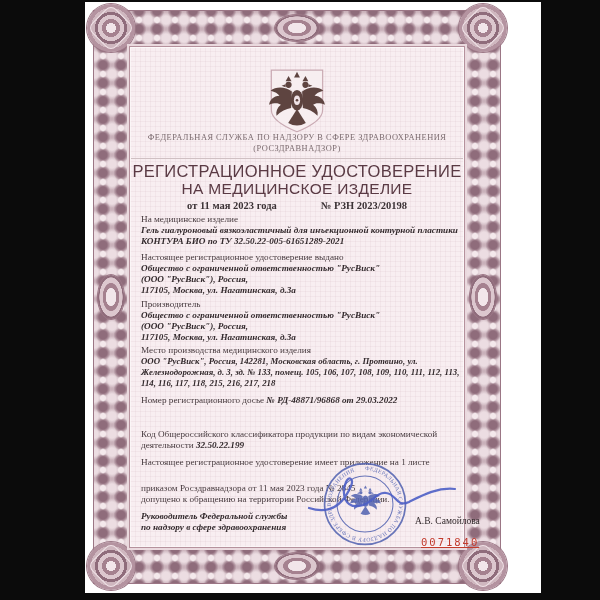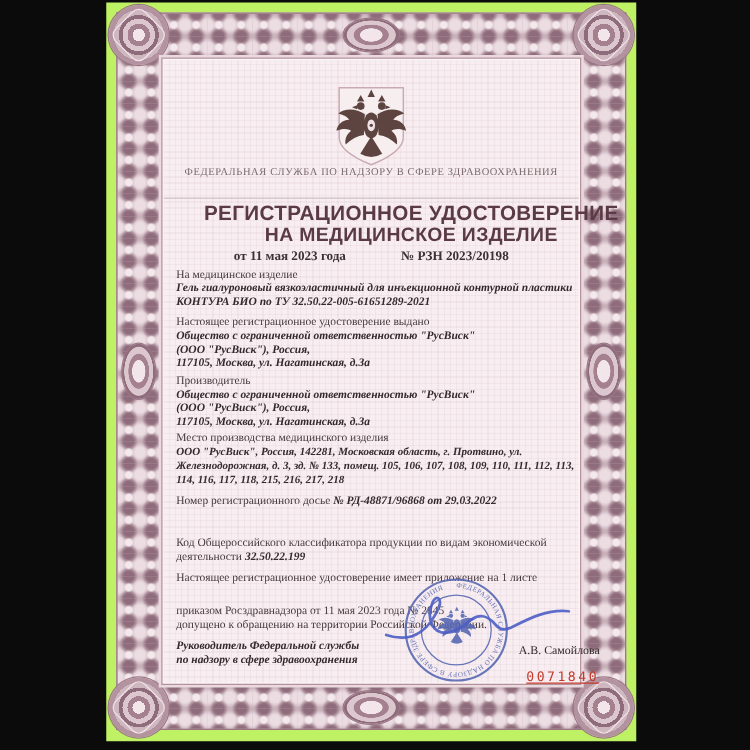--- a/index.html
+++ b/index.html
@@ -1,22 +1,22 @@
 <!DOCTYPE html>
 <html><head>
 <meta charset="utf-8">
 <style>
   html,body{margin:0;padding:0;}
   body{width:600px;height:600px;overflow:hidden;background:#0b0b0b;
        font-family:"Liberation Serif","DejaVu Serif",serif;}
   .screen{position:relative;width:600px;height:600px;background:#0b0b0b;}
 
   
-  .paper{position:absolute;left:85px;top:2px;width:424px;height:591px;
-         background:#bef264;}
+  .paper{position:absolute;left:85px;top:2px;width:456px;height:591px;
+         background:#ffffff;}
 
   
   .band{position:absolute;background-color:#c9b1ba;border:1px solid #9b7685;box-sizing:border-box;
     background-image:
       radial-gradient(circle at 50% 50%, #f4e9ec 0 2.5px, rgba(244,233,236,0) 4px),
       radial-gradient(circle at 50% 0, #8f6c7b 0 4px, rgba(143,108,123,0) 7.5px),
       radial-gradient(circle at 50% 100%, #8f6c7b 0 4px, rgba(143,108,123,0) 7.5px),
       radial-gradient(circle at 0 50%, #ecdde2 0 4px, rgba(236,221,226,0) 8px),
       radial-gradient(circle at 100% 50%, #ecdde2 0 4px, rgba(236,221,226,0) 8px);
     background-size:18px 18px;}
@@ -44,22 +44,22 @@
     box-shadow:0 0 0 2px #ead9de, inset 0 0 0 1px rgba(255,255,255,.65);
     background-image:
       repeating-linear-gradient(0deg, rgba(190,150,165,.10) 0 1px, transparent 1px 5px),
       repeating-linear-gradient(90deg, rgba(190,150,165,.10) 0 1px, transparent 1px 5px);}
 
   
   .abs{position:absolute;}
   .center{left:0;width:424px;text-align:center;}
   .agency{font-size:8.4px;letter-spacing:.5px;color:#7b6b6f;}
   .rule{position:absolute;left:46px;top:156px;width:332px;height:1px;background:#cfc0c3;}
-  .title{font-family:"Liberation Sans","DejaVu Sans",sans-serif;font-weight:bold;
-         color:#5a3a44;letter-spacing:.3px;padding-left:32px;}
+  .title{font-family:"Liberation Sans","DejaVu Sans",sans-serif;font-weight:normal;
+         color:#5a3a44;letter-spacing:.3px;}
   .title1{font-size:16.5px;}
   .title2{font-size:15.5px;}
   .daterow{left:0;width:424px;display:flex;justify-content:center;gap:44px;
            font-weight:bold;font-size:10.5px;color:#3a3134;}
   .txt{left:56px;width:324px;font-size:9.2px;line-height:11px;color:#463a3e;}
   .b{font-weight:bold;color:#332a2d;font-style:italic;}
   .small{font-size:8.8px;}
   .sig-name{font-weight:normal;font-size:9.5px;color:#332a2d;}
   .serial{font-family:"DejaVu Sans Mono",monospace;font-size:10.5px;letter-spacing:2px;
           color:#c23a2c;text-decoration:underline;}
@@ -107,20 +107,21 @@
     <div class="inner"></div>
 
     <svg class="abs" style="left:175px;top:66px" width="74" height="66" viewBox="0 0 100 90">
       <path d="M15 3 H85 V57 Q85 73 50 87 Q15 73 15 57 Z" fill="#f7eef0" stroke="#c9aab3" stroke-width="1.6"></path>
       <use href="#dbl-eagle" fill="#5e4440"></use>
       <ellipse cx="50" cy="44" rx="4.2" ry="6.5" fill="#f0e3e7"></ellipse>
       <circle cx="50" cy="44" r="1.8" fill="#5e4440"></circle>
     </svg>
 
     <div class="abs center agency" style="top:131px">ФЕДЕРАЛЬНАЯ СЛУЖБА ПО НАДЗОРУ В СФЕРЕ ЗДРАВООХРАНЕНИЯ</div>
+    <div class="abs center agency" style="top:142px">(РОСЗДРАВНАДЗОР)</div>
     <div class="rule"></div>
 
     <div class="abs center title title1" style="top:160px">РЕГИСТРАЦИОННОЕ УДОСТОВЕРЕНИЕ</div>
     <div class="abs center title title2" style="top:178px">НА МЕДИЦИНСКОЕ ИЗДЕЛИЕ</div>
 
     <div class="abs daterow" style="top:198px">
       <span>от 11 мая 2023 года</span>
       <span>№  РЗН 2023/20198</span>
     </div>
 

